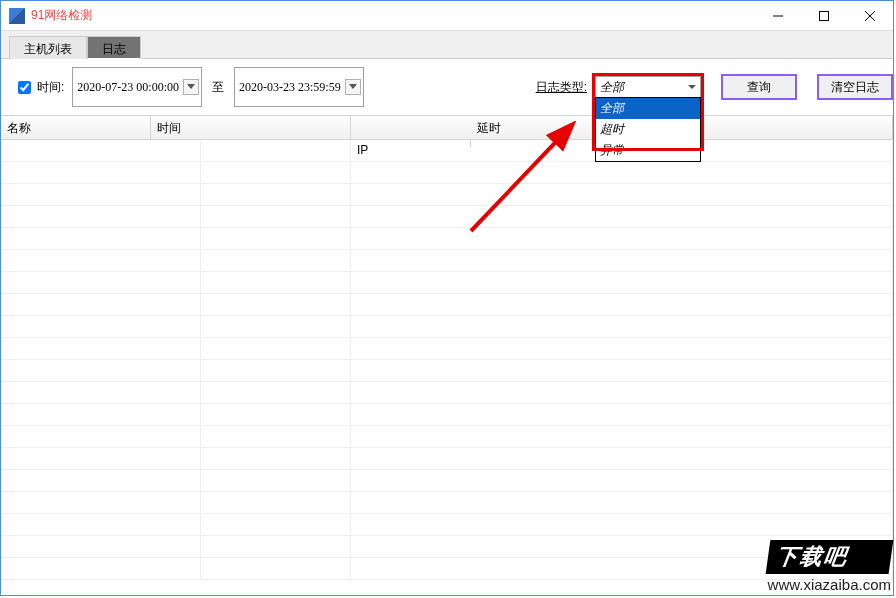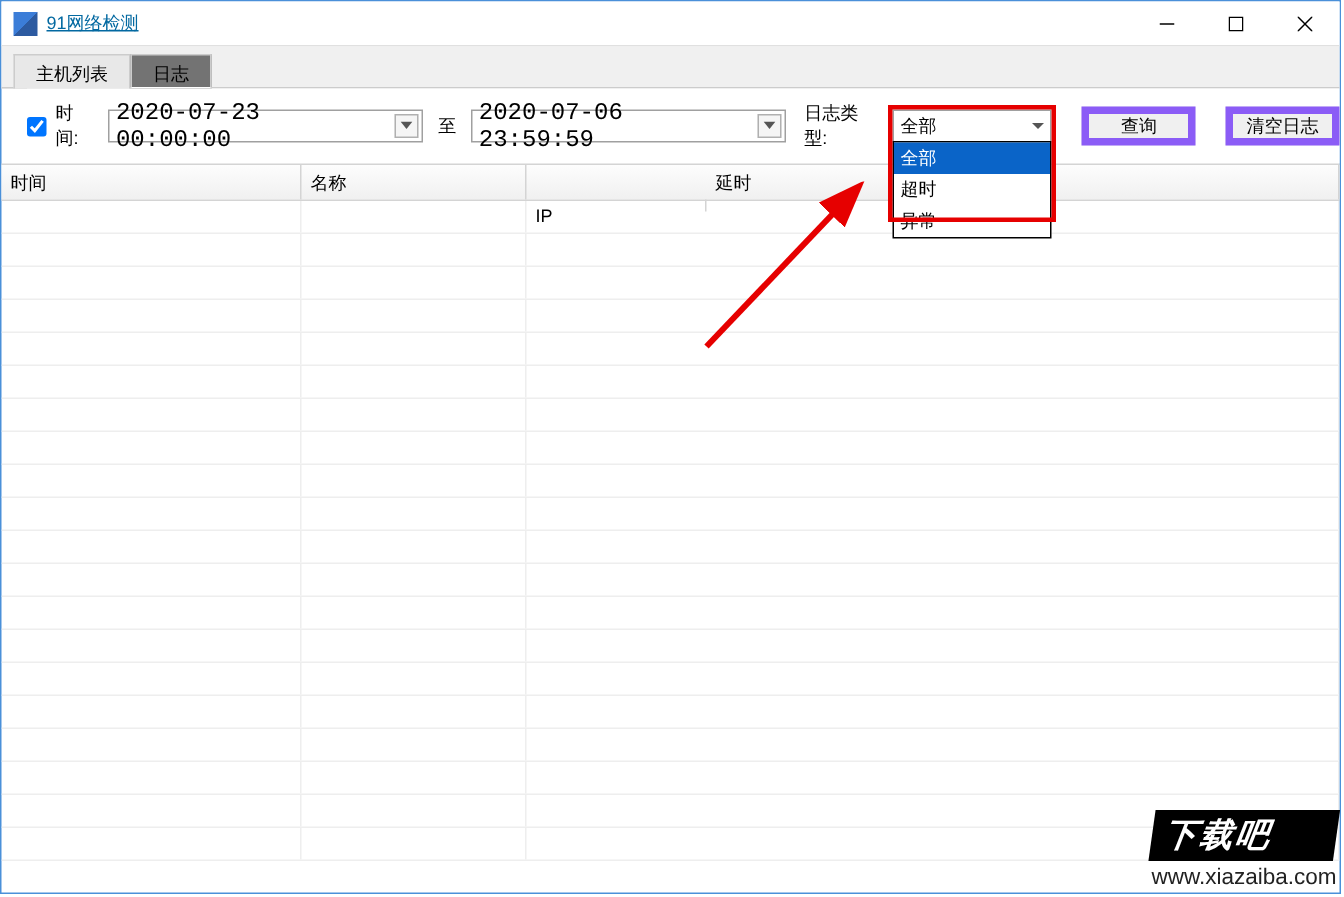--- a/index.html
+++ b/index.html
@@ -28,22 +28,21 @@
     }
     .app-icon {
       width: 16px;
       height: 16px;
       margin-left: 8px;
       margin-right: 6px;
       background: linear-gradient(135deg, #3b7dd8 50%, #2c5aa0 50%);
     }
     .title-text {
       flex: 1;
-      color: #0369a1;
-      text-decoration: underline;
+      color: #ef4444;
     }
     .win-controls {
       display: flex;
       height: 100%;
     }
     .win-btn {
       width: 46px;
       height: 100%;
       display: flex;
       align-items: center;
@@ -83,40 +82,41 @@
     .chk {
       width: 13px;
       height: 13px;
     }
     .time-label { margin-right: 2px; }
     .date-input-wrap {
       display: flex;
       align-items: center;
       border: 1px solid #a0a0a0;
       padding: 1px 2px 1px 4px;
-      font-family: Liberation Mono, monospace;
-      font-size: 16px;
-      background: #fff;
-      height: 22px;
+      font-family: Liberation Serif, serif;
+      font-size: 12px;
+      background: #fff;
+      height: 40px;
     }
     .date-drop {
       width: 16px;
       height: 16px;
       border: 1px solid #b0b0b0;
       margin-left: 4px;
       display: flex;
       align-items: center;
       justify-content: center;
       background: #f5f5f5;
     }
     .to-label { margin: 0 4px; }
     .spacer { flex: 1; }
-    .logtype-label { margin-right: 2px; }
+    .logtype-label { margin-right: 2px; text-decoration: underline; }
     .combo-wrap {
       position: relative;
+      font-style: italic;
     }
     .combo {
       width: 106px;
       height: 22px;
       border: 1px solid #a0a0a0;
       background: #fff;
       display: flex;
       align-items: center;
       padding-left: 4px;
       font-size: 12px;
@@ -154,21 +154,21 @@
       left: -3px;
       width: 112px;
       height: 78px;
       border: 3px solid #e60000;
       pointer-events: none;
       z-index: 20;
     }
     .btn {
       width: 76px;
       height: 26px;
-      border: 5px solid #8b5cf6;
+      border: 2px solid #8b5cf6;
       background: #f0f0f0;
       cursor: pointer;
       font-size: 12px;
       margin-left: 14px;
     }
     .grid {
       border-top: 1px solid #d4d4d4;
       position: relative;
     }
     .grid-header {
@@ -270,21 +270,21 @@
       <div class="date-drop">
         <svg width="8" height="6">
             <polygon points="0,0 8,0 4,5" fill="#555"></polygon>
           </svg>
       </div>
     </div>
 
     <span class="to-label">至</span>
 
     <div class="date-input-wrap">
-      <span>2020-07-06 23:59:59</span>
+      <span>2020-03-23 23:59:59</span>
       <div class="date-drop">
         <svg width="8" height="6">
             <polygon points="0,0 8,0 4,5" fill="#555"></polygon>
           </svg>
       </div>
     </div>
 
     <div class="spacer"></div>
 
     <span class="logtype-label">日志类型:</span>
@@ -301,22 +301,22 @@
         <div class="combo-option">异常</div>
       </div>
     </div>
 
     <button class="btn">查询</button>
     <button class="btn">清空日志</button>
   </div>
 
   <div class="grid">
     <div class="grid-header">
+      <div class="grid-header-cell col-name">名称</div>
       <div class="grid-header-cell col-time">时间</div>
-      <div class="grid-header-cell col-name">名称</div>
       <div class="grid-header-cell col-ip">IP</div>
       <div class="grid-header-cell col-delay">延时</div>
     </div>
     <div class="grid-body">
       <div class="grid-row">
           <div class="cell col-time"></div>
           <div class="cell col-name"></div>
           <div class="cell col-ip"></div>
           <div class="cell col-delay"></div>
         </div>

